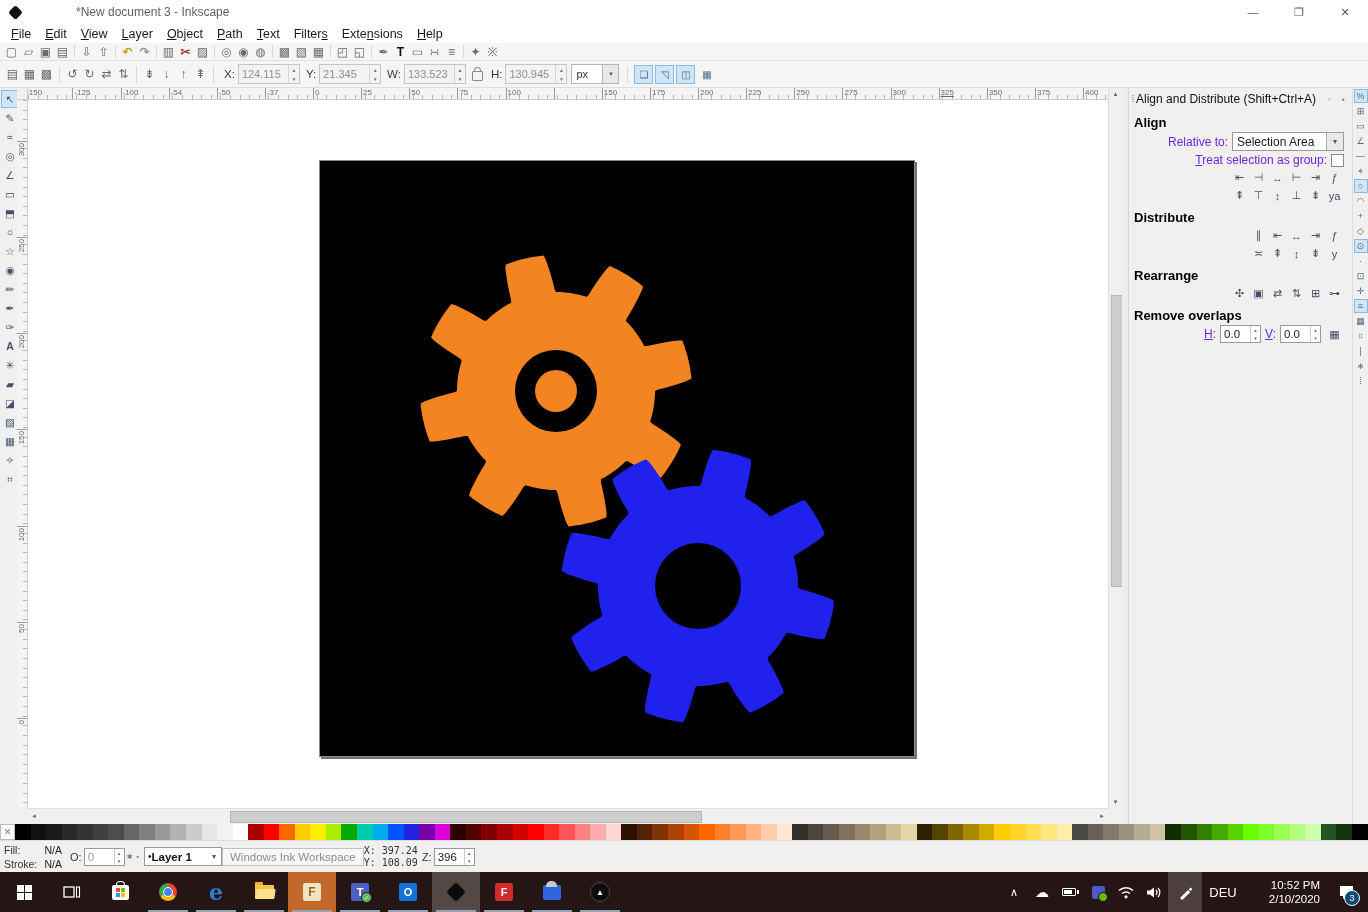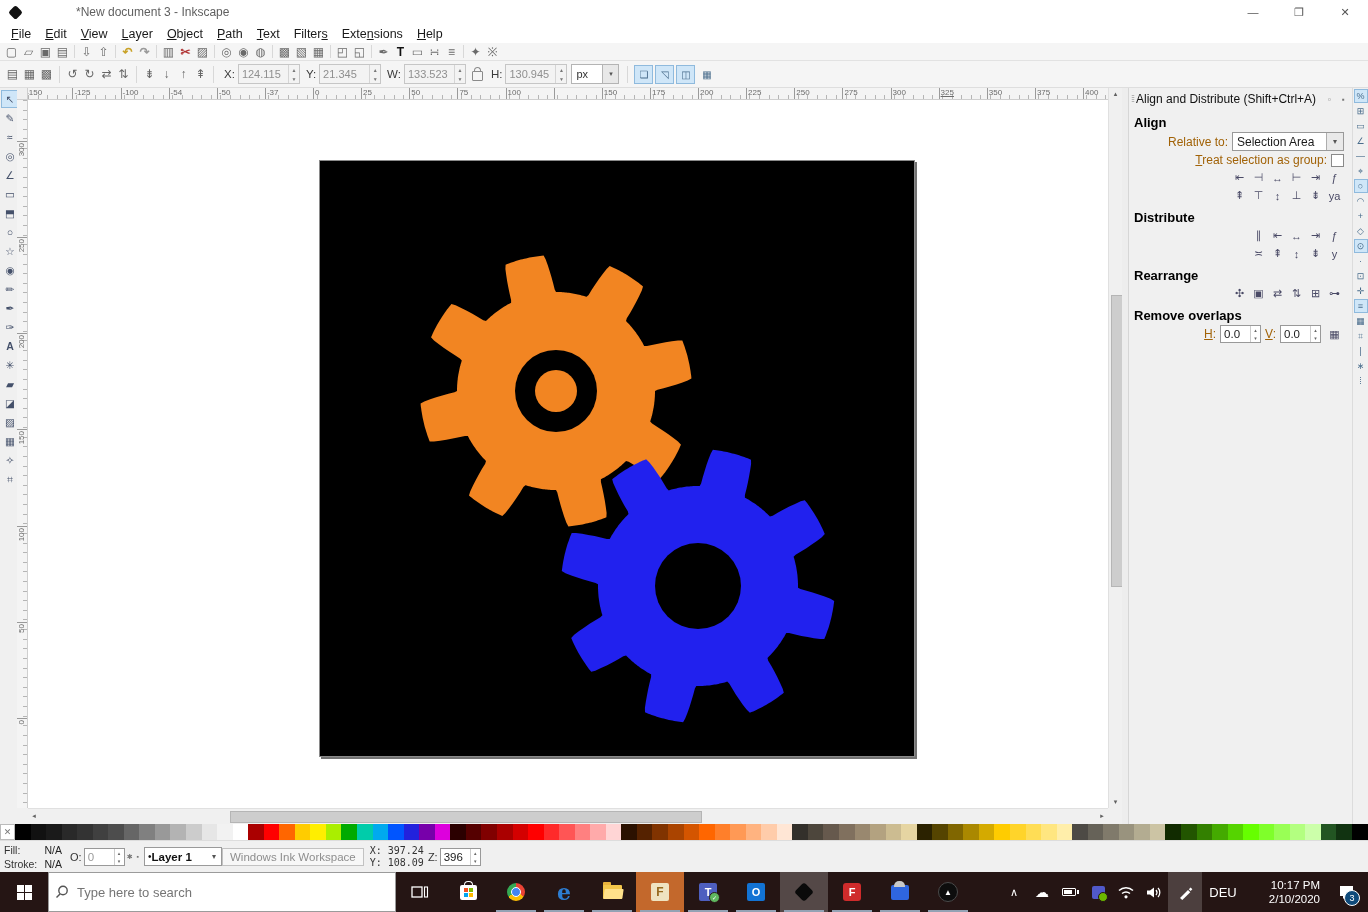--- a/index.html
+++ b/index.html
@@ -65,21 +65,21 @@
   .gutter{position:absolute;left:1122px;top:0;width:6px;height:736px;background:#ededed;}
 
   
   .dock{position:absolute;left:1128px;top:0;width:224px;height:736px;background:#f0f0f0;border-left:1px solid #d6d6d6;box-sizing:border-box;}
   .dock-head{display:flex;align-items:center;height:20px;padding:1px 2px 0 2px;}
   .grip{color:#9a9a9a;font-size:9px;letter-spacing:-1px;margin-right:2px;}
   .dock-title{flex:1;font-size:12px;color:#111;white-space:nowrap;overflow:hidden;}
   .dock-btn{width:13px;height:13px;display:flex;align-items:center;justify-content:center;font-size:8px;color:#777;margin-left:1px;}
   .dk-h{font-size:13px;font-weight:bold;color:#000;margin:6px 0 2px 5px;}
   .dk-row{display:flex;align-items:center;justify-content:flex-end;padding-right:8px;margin:2px 0;}
-  .dk-label{font-size:12px;color:#a16207;margin-right:4px;white-space:nowrap;}
+  .dk-label{font-size:12px;color:#6d28d9;margin-right:4px;white-space:nowrap;}
   .combo{display:flex;width:112px;height:19px;border:1px solid #999;background:#fff;box-sizing:border-box;}
   .combo-val{flex:1;font-size:12px;color:#1a1a1a;display:flex;align-items:center;padding-left:4px;white-space:nowrap;overflow:hidden;}
   .combo-btn{width:16px;background:#e9e9e9;border-left:1px solid #adadad;display:flex;align-items:center;justify-content:center;font-size:8px;color:#555;}
   .checkbox{width:11px;height:11px;border:1px solid #8a8a8a;background:#fff;flex:none;}
   .icon-row{display:flex;justify-content:flex-end;padding-right:8px;margin:1px 0;}
   .icon-btn{width:19px;height:17px;display:flex;align-items:center;justify-content:center;font-size:11px;color:#4a4a66;}
   .mini-spin{display:flex;height:18px;border:1px solid #999;background:#fff;box-sizing:border-box;}
   .mini-spin .v{width:26px;font-size:11.5px;color:#1a1a1a;display:flex;align-items:center;padding-left:3px;}
   .mini-spin .a{width:9px;border-left:1px solid #ccc;display:flex;flex-direction:column;}
   .mini-spin .a span{flex:1;font-size:5px;color:#666;display:flex;align-items:center;justify-content:center;}
@@ -100,21 +100,21 @@
   .fs-row{display:flex;}
   .fs-row .val{margin-left:auto;padding-right:8px;color:#222;}
   .o-block{display:flex;align-items:center;flex:none;}
   .o-label{font-size:11px;color:#333;margin-right:2px;}
   .tinyic{font-size:7px;color:#777;margin:0 2px;}
   .layer-box{display:flex;width:78px;height:19px;border:1px solid #9a9a9a;background:#fff;box-sizing:border-box;align-items:center;margin-left:3px;}
   .layer-box .b{font-size:10px;color:#111;margin-left:3px;}
   .layer-box .v{flex:1;font-size:11.5px;font-weight:bold;color:#111;white-space:nowrap;overflow:hidden;}
   .layer-box .c{width:14px;font-size:8px;color:#555;display:flex;justify-content:center;}
   .sb-msg{margin-left:8px;font-size:12.3px;color:#1a1a1a;white-space:nowrap;overflow:hidden;flex:1 1 auto;}
-  .ink-tip{flex:none;background:#f7f7f7;border:1px solid #c2c2c2;color:#8e8e8e;font-size:11.5px;padding:2px 7px;margin-right:6px;white-space:nowrap;}
+  .ink-tip{flex:none;background:#f7f7f7;border:1px solid #c2c2c2;color:#8e8e8e;font-size:11.5px;padding:2px 7px;white-space:nowrap;}
   .coords{flex:none;font-family:"DejaVu Sans Mono",monospace;font-size:10px;color:#333;line-height:12px;text-align:right;margin-right:4px;}
   .zline{display:flex;align-items:center;flex:none;margin-right:4px;}
   .z-label{font-size:11px;color:#333;margin-right:2px;}
 
   
   .taskbar{position:absolute;left:0;top:872px;width:1368px;height:40px;background:#251514;display:flex;align-items:stretch;}
   .tb-start{width:48px;display:flex;align-items:center;justify-content:center;flex:none;}
   .winlogo{display:grid;grid-template-columns:7px 7px;grid-template-rows:7px 7px;gap:1px;}
   .winlogo span{background:#fff;}
   .tb-search{width:348px;flex:none;background:#fff;border:1px solid #9b9b9b;box-sizing:border-box;display:flex;align-items:center;}
@@ -614,27 +614,20 @@
 
   <div class="taskbar">
     <div class="tb-start">
       <span class="winlogo">
           <span></span>
           <span></span>
           <span></span>
           <span></span>
         </span>
     </div>
-    <div class="tb-search">
-      <svg width="26" height="16" viewBox="0 0 26 16">
-          <circle cx="14" cy="6.5" r="4.2" fill="none" stroke="#555" stroke-width="1.4"></circle>
-          <line x1="11" y1="10" x2="7.5" y2="13.5" stroke="#555" stroke-width="1.4"></line>
-        </svg>
-      <input placeholder="Type here to search" style="">
-    </div>
     <div id="taskApps" style="display:flex;">
         <div class="slot">
           <svg width="18" height="16" viewBox="0 0 18 16">
             <rect x="1" y="3" width="10" height="10" fill="none" stroke="#fff" stroke-width="1.3"></rect>
             <rect x="13.5" y="3" width="3" height="10" fill="none" stroke="#fff" stroke-width="1.1"></rect>
           </svg>
         </div>
         <div class="slot">
           <span style="position:relative;display:flex;align-items:center;justify-content:center;width:17px;height:15px;background:#fff;border-radius:2px;">
             <span style="position:absolute;top:-4px;left:4px;width:7px;height:5px;border:1.5px solid #fff;border-bottom:none;border-radius:4px 4px 0 0;"></span>
@@ -728,21 +721,21 @@
           </svg>
         </div>
         <div class="tray-item" style="width: 34px; background: rgba(255, 255, 255, 0.18);">
           <svg width="15" height="15" viewBox="0 0 15 15">
             <path d="M2 13 L10 5 L12.3 7.3 L4.3 15 Z" fill="#fff"></path>
             <path d="M10.8 4.2 L12.6 2.4 L14.4 4.2 L12.6 6 Z" fill="#fff"></path>
           </svg>
         </div>
         <div class="tray-item" style="width: 42px; font-size: 13px;">DEU</div>
         <div class="tray-item tray-clock" style="width: 76px;">
-          <span>10:17 PM</span>
+          <span>10:52 PM</span>
           <span>2/10/2020</span>
         </div>
         <div class="tray-item" style="width: 44px; position: relative;">
           <svg width="17" height="15" viewBox="0 0 17 15">
             <path d="M2 1 H15 V11 H8 L5 14 V11 H2 Z" fill="#fff"></path>
           </svg>
           <span style="position:absolute;right:8px;bottom:6px;width:14px;height:14px;border-radius:50%;background:#0f4a7a;border:1px solid #fff;color:#fff;font-size:9px;display:flex;align-items:center;justify-content:center;">3</span>
         </div>
       </div>
   </div>

